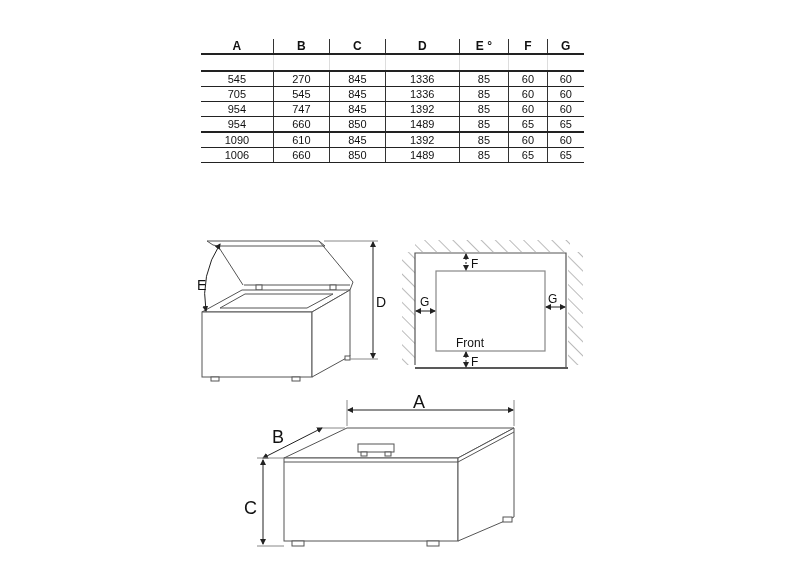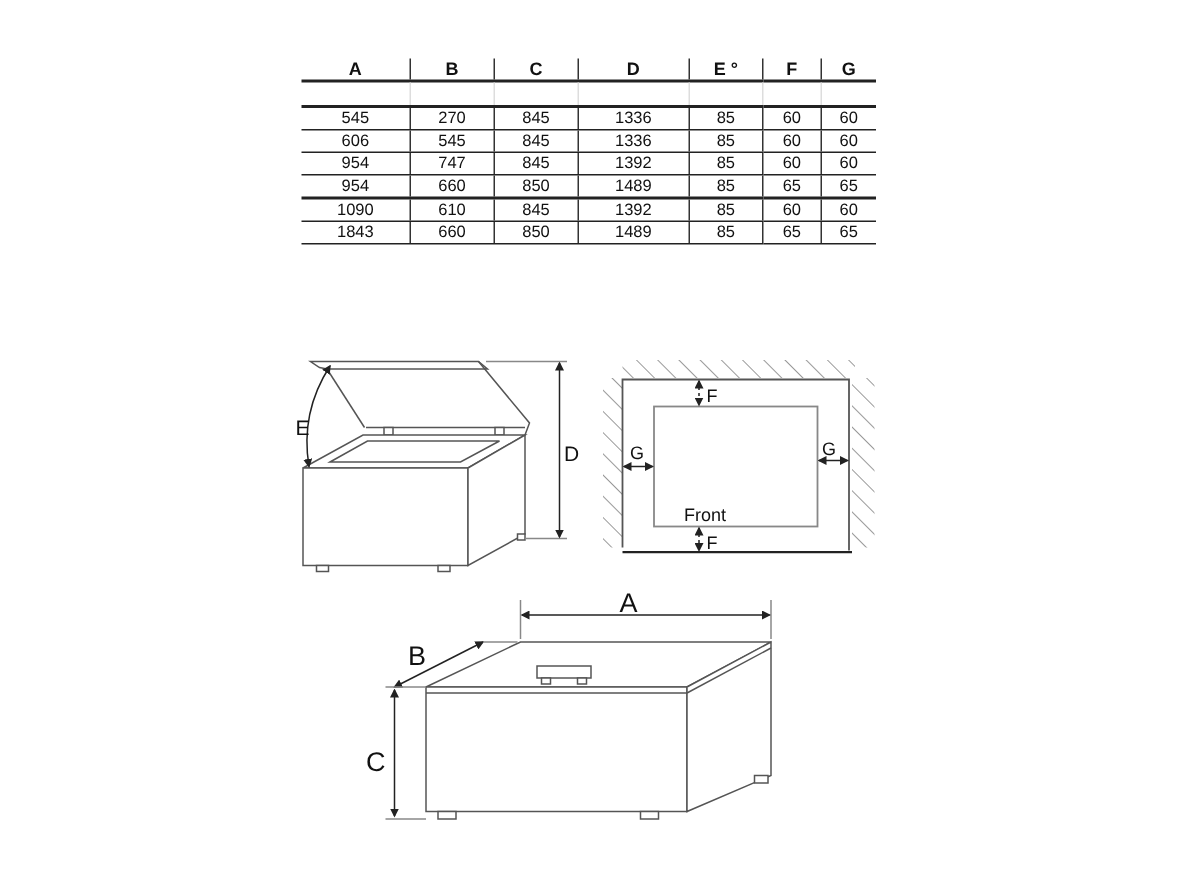--- a/index.html
+++ b/index.html
@@ -46,21 +46,21 @@
     <tr>
       <td>545</td>
         <td>270</td>
       <td>845</td>
         <td>1336</td>
       <td>85</td>
         <td>60</td>
       <td>60</td>
     </tr>
     <tr>
-      <td>606</td>
+      <td>705</td>
         <td>545</td>
       <td>845</td>
         <td>1336</td>
       <td>85</td>
         <td>60</td>
       <td>60</td>
     </tr>
     <tr>
       <td>954</td>
         <td>747</td>
@@ -82,21 +82,21 @@
     <tr>
       <td>1090</td>
         <td>610</td>
       <td>845</td>
         <td>1392</td>
       <td>85</td>
         <td>60</td>
       <td>60</td>
     </tr>
     <tr>
-      <td>1843</td>
+      <td>1006</td>
         <td>660</td>
       <td>850</td>
         <td>1489</td>
       <td>85</td>
         <td>65</td>
       <td>65</td>
     </tr>
   </tbody>
 </table>
 

